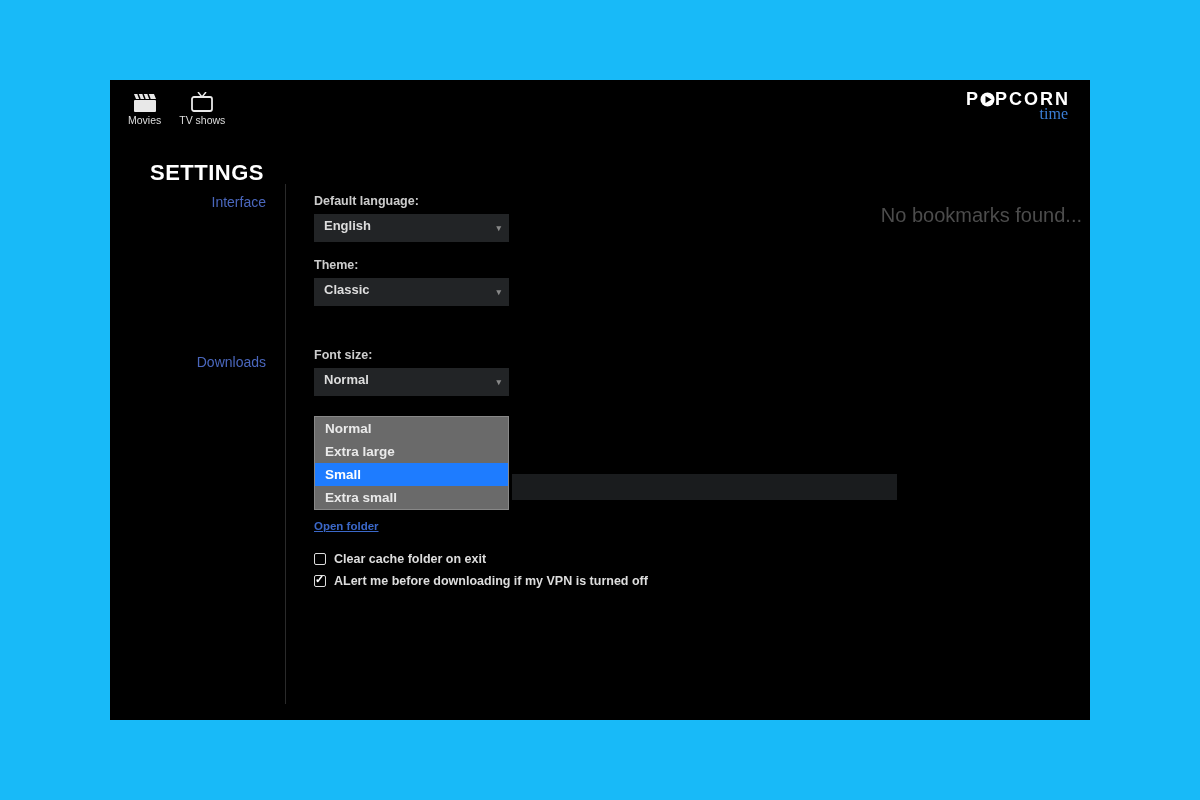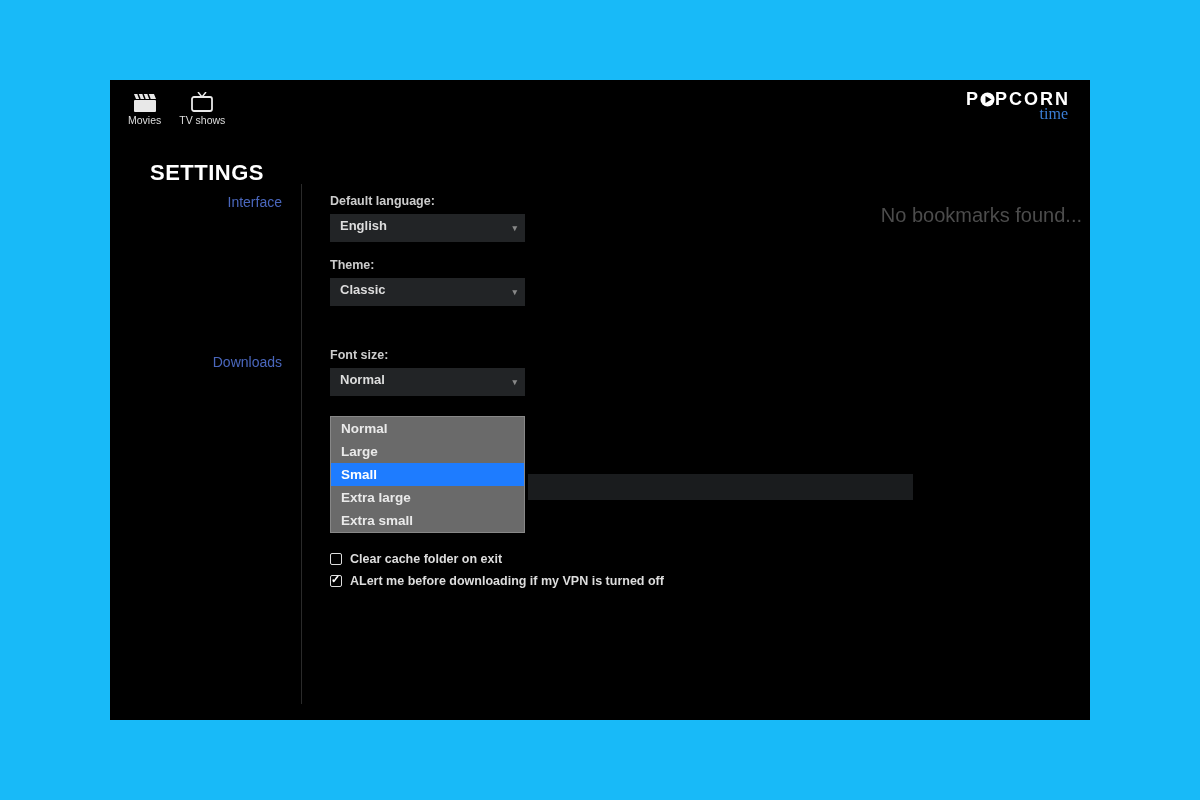--- a/index.html
+++ b/index.html
@@ -71,21 +71,21 @@
   
   .settings-title {
     font-size: 22px;
     font-weight: 800;
     letter-spacing: 0.5px;
     padding: 22px 0 8px 40px;
     color: #fff;
   }
   .content {
     display: flex;
-    padding-left: 60px;
+    padding-left: 44px;
   }
   .sidebar {
     width: 120px;
     position: relative;
   }
   .vline {
     position: absolute;
     right: -12px;
     top: -10px;
     height: 520px;
@@ -279,23 +279,22 @@
 
       <div class="field-label">Font size:</div>
       <div class="select" style="margin-bottom:0;">
         <span>Normal</span>
       </div>
 
       <div class="wide-field"></div>
 
       <div class="dropdown">
         <div class="opt">Normal</div>
-        <div class="opt">Large</div>
+        <div class="opt">Extra large</div>
         <div class="opt highlight">Small</div>
-        <div class="opt">Extra large</div>
         <div class="opt">Extra small</div>
       </div>
 
       <div class="under-dd">
         <span class="link">Open folder</span>
         <div class="chk-row">
           <span class="chk"></span>
           <span>Clear cache folder on exit</span>
         </div>
         <div class="chk-row">

